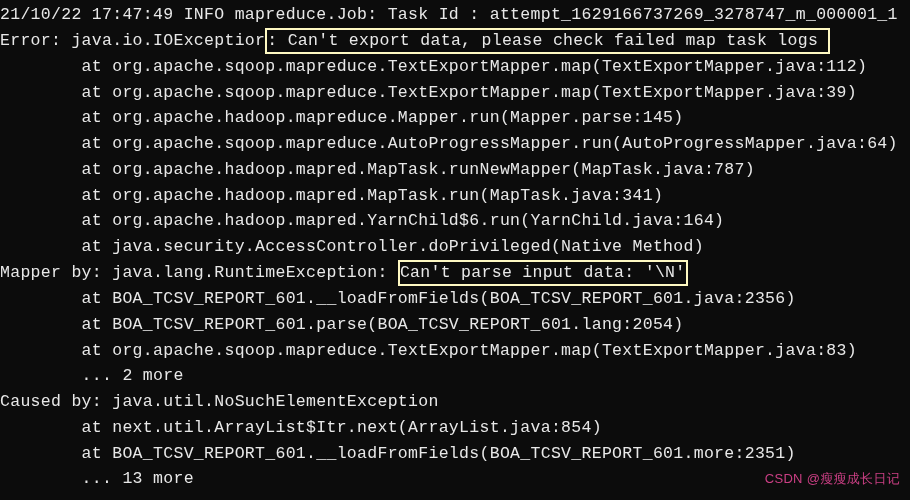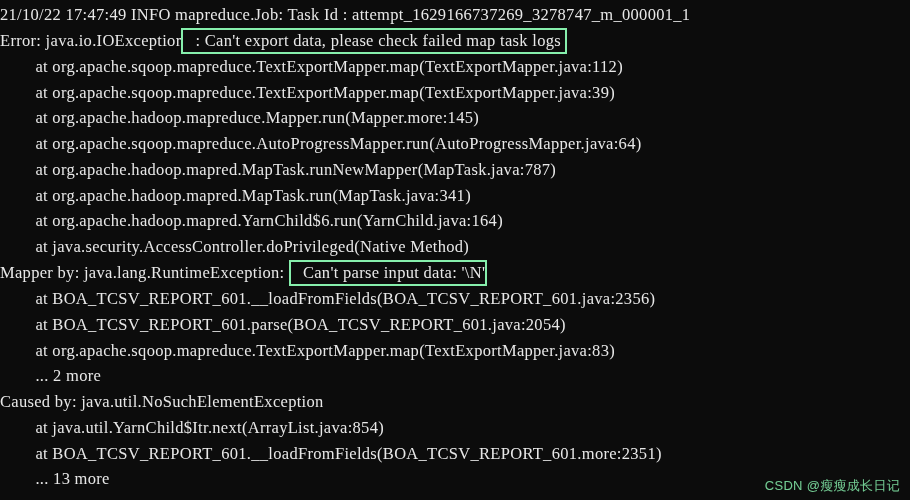--- a/index.html
+++ b/index.html
@@ -16,57 +16,55 @@
       width: 910px;
       height: 500px;
       overflow: hidden;
       position: relative;
       padding-top: 2px;
       letter-spacing: 0.3px;
     }
     .line {
       white-space: pre;
       overflow: hidden;
-      font-family: Liberation Serif, serif;
     }
     .highlight {
-      border: 2px solid #86efac;
+      border: 2px solid #fef9c3;
       display: inline-block;
       white-space: pre;
       line-height: 1.35;
       position: relative;
-      padding-left: 12px;
     }
     .watermark {
       position: absolute;
-      bottom: 4px;
+      bottom: 11px;
       right: 10px;
-      color: #86efac;
+      color: #ec4899;
       font-family: Arial, sans-serif;
       font-size: 13px;
       opacity: 0.85;
       text-align: right;
     }
   </style>
 </head>
 <body>
 
 <div class="line">21/10/22 17:47:49 INFO mapreduce.Job: Task Id : attempt_1629166737269_3278747_m_000001_1</div>
 <div class="line"><span>Error: java.io.IOExceptior</span><span class="highlight">: Can't export data, please check failed map task logs </span></div>
 <div class="line">        at org.apache.sqoop.mapreduce.TextExportMapper.map(TextExportMapper.java:112)</div>
 <div class="line">        at org.apache.sqoop.mapreduce.TextExportMapper.map(TextExportMapper.java:39)</div>
-<div class="line">        at org.apache.hadoop.mapreduce.Mapper.run(Mapper.more:145)</div>
+<div class="line">        at org.apache.hadoop.mapreduce.Mapper.run(Mapper.parse:145)</div>
 <div class="line">        at org.apache.sqoop.mapreduce.AutoProgressMapper.run(AutoProgressMapper.java:64)</div>
 <div class="line">        at org.apache.hadoop.mapred.MapTask.runNewMapper(MapTask.java:787)</div>
 <div class="line">        at org.apache.hadoop.mapred.MapTask.run(MapTask.java:341)</div>
 <div class="line">        at org.apache.hadoop.mapred.YarnChild$6.run(YarnChild.java:164)</div>
 <div class="line">        at java.security.AccessController.doPrivileged(Native Method)</div>
 <div class="line"><span>Mapper by: java.lang.RuntimeException: </span><span class="highlight">Can't parse input data: '\N'</span></div>
 <div class="line">        at BOA_TCSV_REPORT_601.__loadFromFields(BOA_TCSV_REPORT_601.java:2356)</div>
-<div class="line">        at BOA_TCSV_REPORT_601.parse(BOA_TCSV_REPORT_601.java:2054)</div>
+<div class="line">        at BOA_TCSV_REPORT_601.parse(BOA_TCSV_REPORT_601.lang:2054)</div>
 <div class="line">        at org.apache.sqoop.mapreduce.TextExportMapper.map(TextExportMapper.java:83)</div>
 <div class="line">        ... 2 more</div>
 <div class="line">Caused by: java.util.NoSuchElementException</div>
-<div class="line">        at java.util.YarnChild$Itr.next(ArrayList.java:854)</div>
+<div class="line">        at next.util.ArrayList$Itr.next(ArrayList.java:854)</div>
 <div class="line">        at BOA_TCSV_REPORT_601.__loadFromFields(BOA_TCSV_REPORT_601.more:2351)</div>
 <div class="line">        ... 13 more</div>
 
 <div class="watermark">CSDN @瘦瘦成长日记</div>
 
 </body></html>

